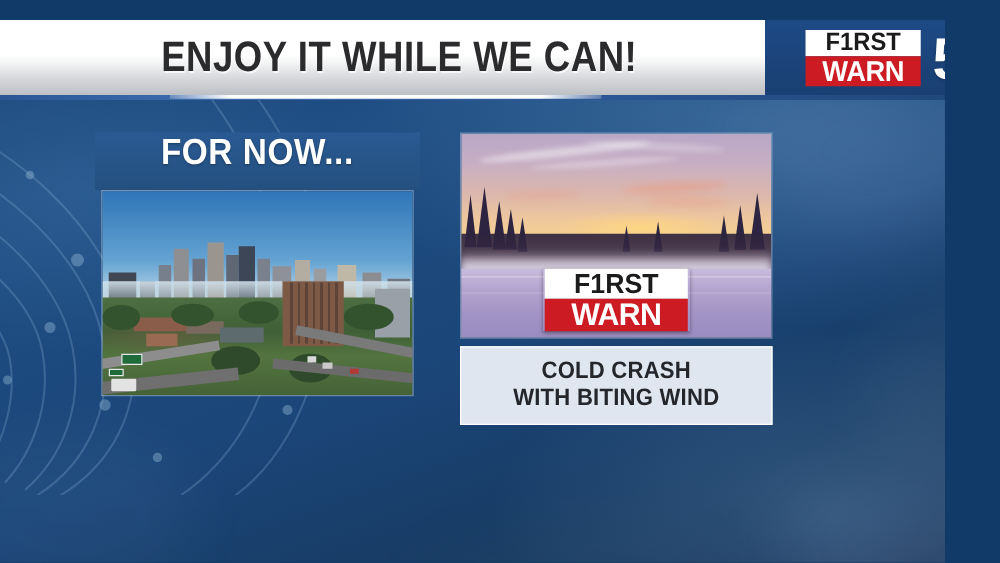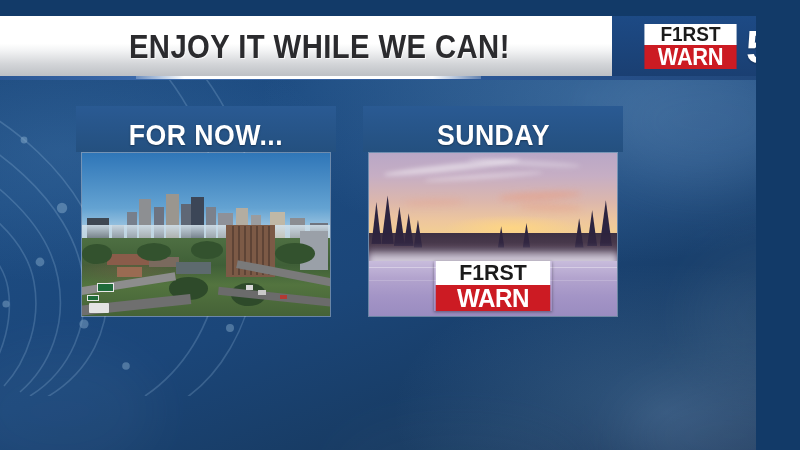--- a/index.html
+++ b/index.html
@@ -126,21 +126,21 @@
     top:90px;
     width:260px;
     z-index:4;
   }
   .panel-left  { left:76px;  }
   .panel-right { left:363px; }
 
   .panel-head {
     height:46px;
     background:linear-gradient(180deg,#2a5a93 0%, #24507f 100%);
-    display:flex; align-items:flex-end; justify-content:center;
+    display:flex; align-items:flex-start; justify-content:center;
   }
   .panel-head-text {
     color:#ffffff;
     font-family:"Liberation Sans Narrow","Liberation Sans", sans-serif;
     font-weight:bold;
     font-size:29px;
     letter-spacing:.5px;
     transform:scaleX(.92);
     white-space:nowrap;
     text-shadow:0 1px 2px rgba(0,0,0,.35);
@@ -342,23 +342,20 @@
         <div class="truck" style="left:66%; top:81%; width:3%; height:3%; background:#d8d8d8;"></div>
         <div class="truck" style="left:71%; top:84%; width:3%; height:3%; background:#c9c9c9;"></div>
         <div class="truck" style="left:80%; top:87%; width:2.5%;height:2.5%;background:#b23a33;"></div>
       </div>
     </div>
 
   </div>
 
   <div class="panel panel-right">
 
-    <div class="panel-head">
-      <span class="panel-head-text">SUNDAY</span>
-    </div>
 
     <div class="panel-photo">
       <div class="winter">
 
         <div class="w-streak" style="left:6%;  top:7%;  width:55%; height:4%;  transform:rotate(-6deg);"></div>
         <div class="w-streak" style="left:22%; top:13%; width:48%; height:3%;  transform:rotate(-4deg); opacity:.7;"></div>
         <div class="w-streak" style="left:40%; top:4%;  width:45%; height:3.5%;transform:rotate(3deg);  opacity:.6;"></div>
         <div class="w-cloudp" style="left:52%; top:24%; width:34%; height:5%;  transform:rotate(-3deg);"></div>
         <div class="w-cloudp" style="left:60%; top:31%; width:26%; height:4%;  transform:rotate(2deg); opacity:.7;"></div>
         <div class="w-cloudp" style="left:14%; top:28%; width:24%; height:4%;  transform:rotate(-2deg); opacity:.5;"></div>
@@ -383,15 +380,19 @@
         <div class="w-fieldline" style="top:70%;"></div>
         <div class="w-fieldline" style="top:78%; opacity:.5;"></div>
       </div>
 
       <div class="watermark">
         <div class="wm-first">F1RST</div>
         <div class="wm-warn">WARN</div>
       </div>
     </div>
 
+    <div class="panel-caption">
+      <span class="cap-line">COLD CRASH</span>
+      <span class="cap-line">WITH BITING WIND</span>
+    </div>
   </div>
 
 </div>
 
 </body></html>

